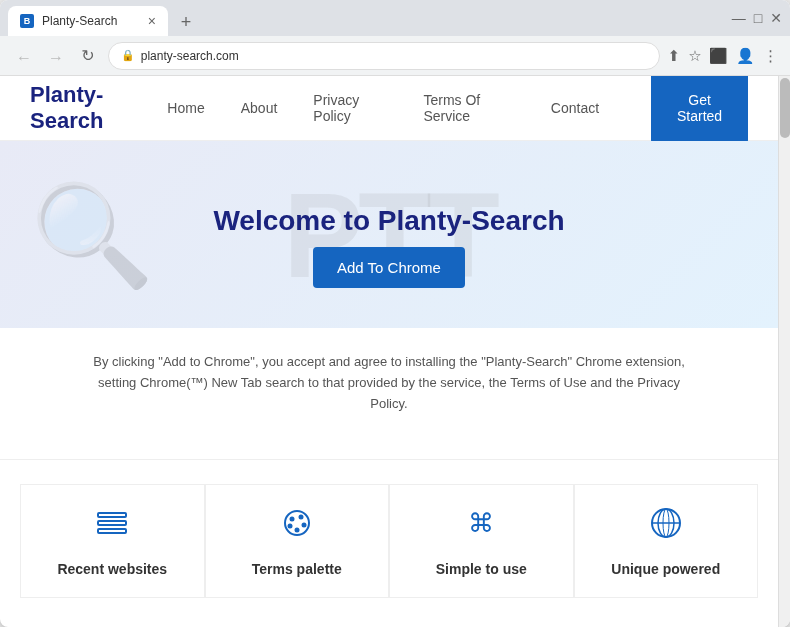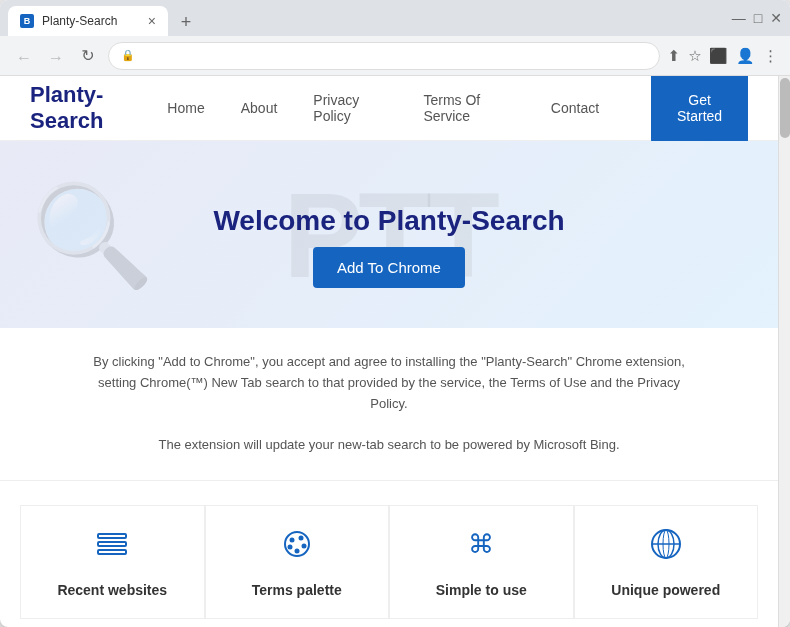--- a/index.html
+++ b/index.html
@@ -300,20 +300,21 @@
       <span class="win-ctrl">✕</span>
     </div>
   </div>
 
   <div class="address-bar">
     <span class="nav-btn disabled">←</span>
     <span class="nav-btn disabled">→</span>
     <span class="nav-btn">↻</span>
     <div class="address-input">
       <span class="lock-icon">🔒</span>
+      <span class="address-text">planty-search.com</span>
     </div>
     <div class="toolbar-icons">
       <span class="toolbar-icon">⬆</span>
       <span class="toolbar-icon">☆</span>
       <span class="toolbar-icon">⬛</span>
       <span class="toolbar-icon">👤</span>
       <span class="toolbar-icon">⋮</span>
     </div>
   </div>
 
@@ -337,21 +338,20 @@
           <span class="hero-bg-text">PTT</span>
         </div>
         <div class="hero-bg-icon">🔍</div>
         <h1>Welcome to Planty-Search</h1>
         <button class="add-chrome-btn">Add To Chrome</button>
       </div>
 
       <div class="disclaimer">
         <p>By clicking "Add to Chrome", you accept and agree to installing the "Planty-Search" Chrome extension, setting Chrome(™) New Tab search to that provided by the service, the Terms of Use and the Privacy Policy.</p>
         <br>
-        <p>The extension will update your new-tab search to be powered by Microsoft Bing.</p>
       </div>
 
       <div class="features">
         <div class="feature-card">
           <div class="feature-icon">
             <svg width="36" height="36" viewBox="0 0 36 36" fill="none">
               <g stroke="#1565c0" stroke-width="2" fill="none">
                 <rect x="4" y="8" width="28" height="4" rx="1"></rect>
                 <rect x="4" y="16" width="28" height="4" rx="1"></rect>
                 <rect x="4" y="24" width="28" height="4" rx="1"></rect>

